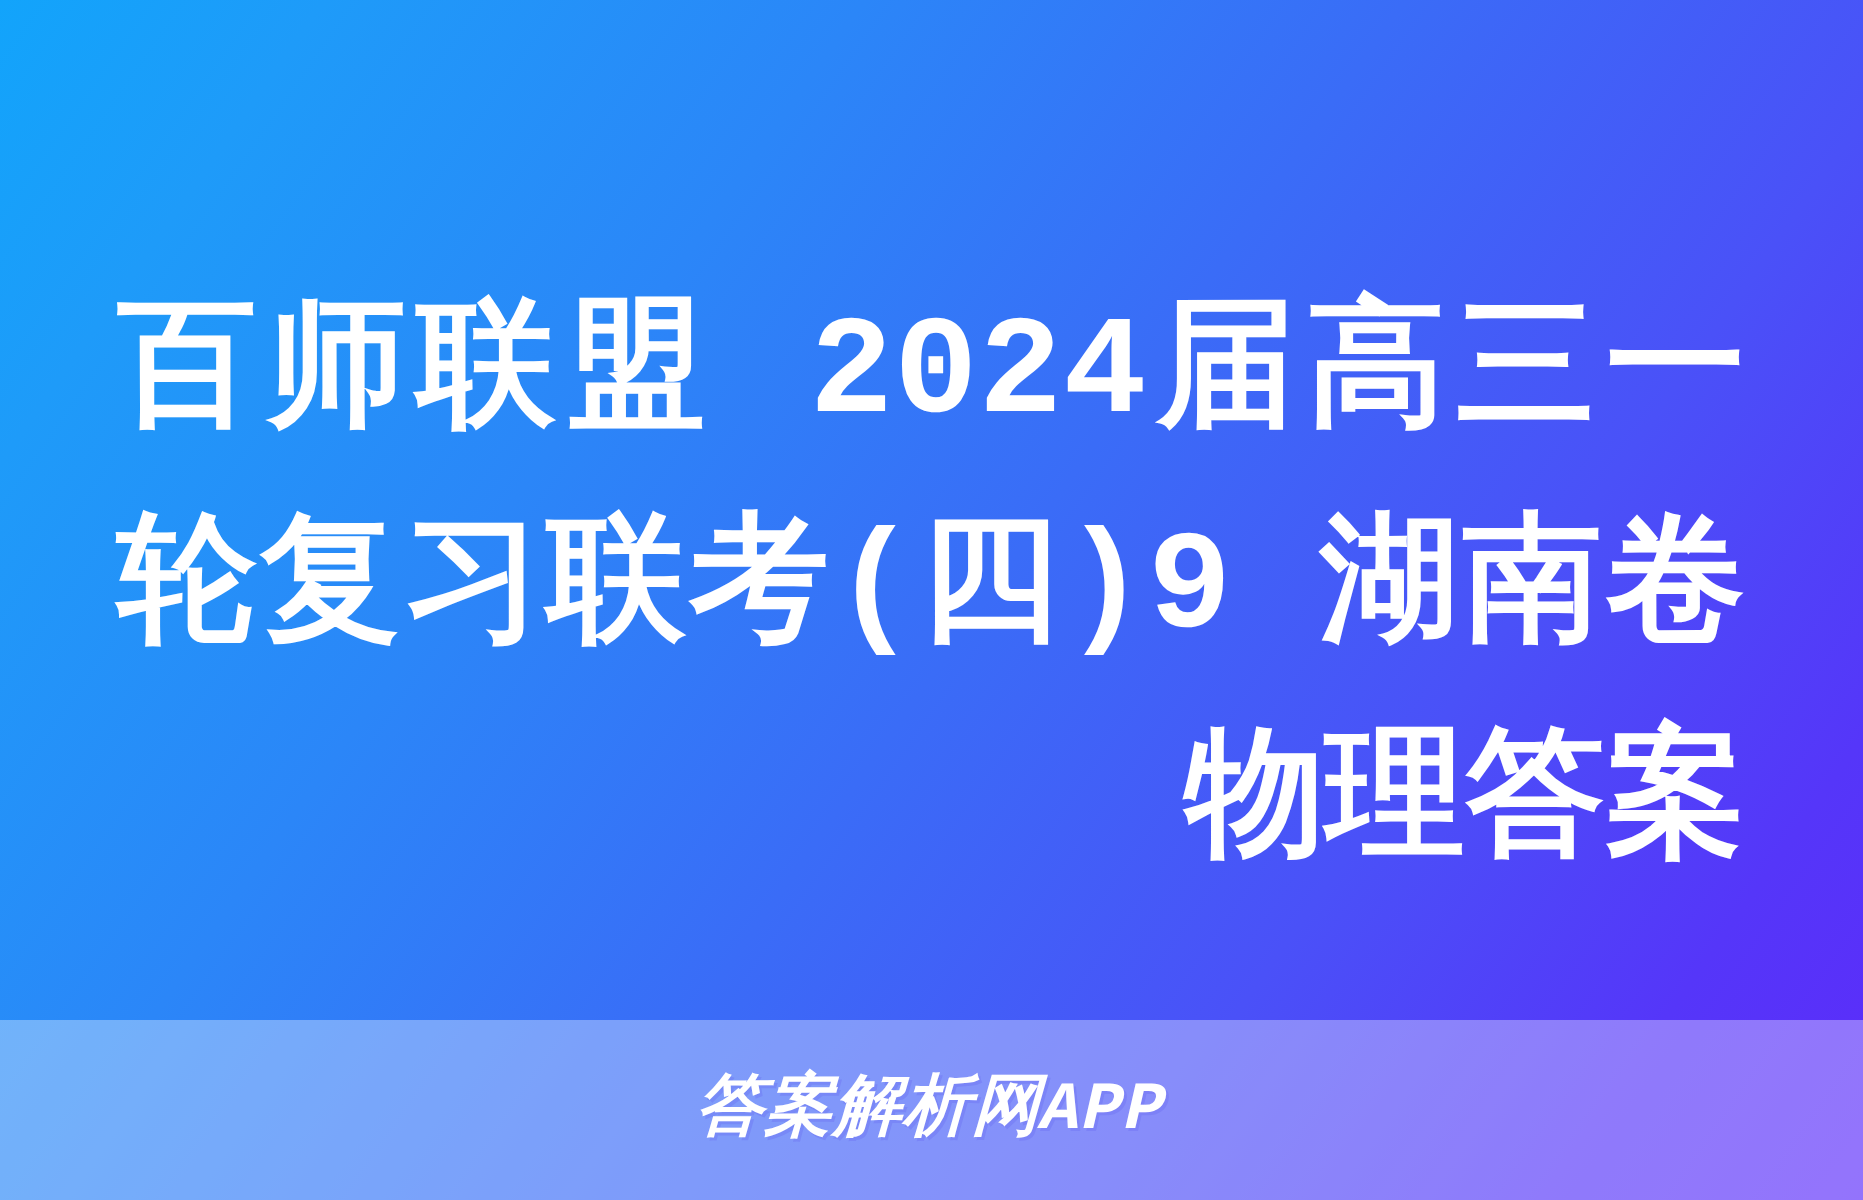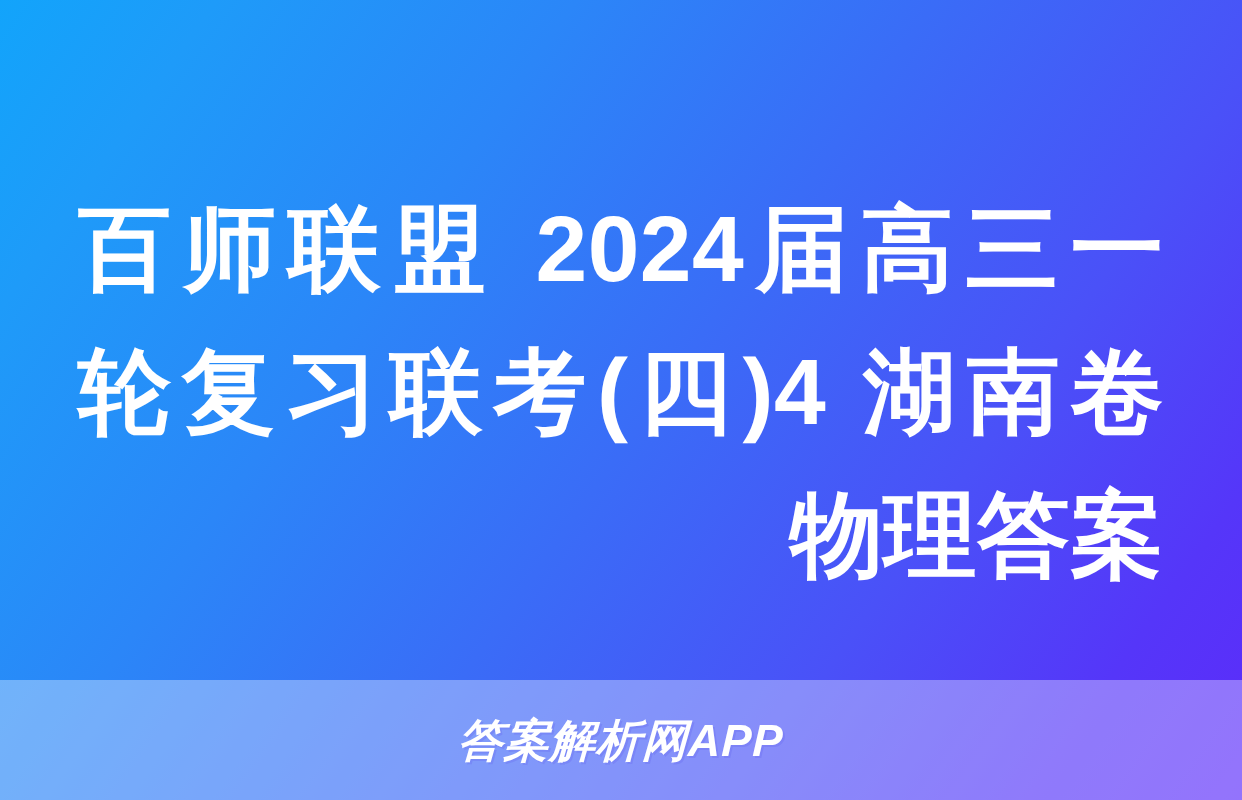--- a/index.html
+++ b/index.html
@@ -15,21 +15,21 @@
     overflow: hidden;
     
     background: linear-gradient(125deg,
       #12a4fb 0%,
       #1e9bf9 12%,
       #2b86f8 32%,
       #3a6cf7 52%,
       #4a51f8 72%,
       #5536f9 88%,
       #5c2bfa 100%);
-    font-family: Liberation Sans, sans-serif;
+    font-family: Liberation Mono, monospace;
     -webkit-font-smoothing: antialiased;
   }
 
   
   .title-block {
     position: absolute;
     left: 0;
     right: 0;
     top: 178px;
     padding: 0 78px;
@@ -82,21 +82,21 @@
     white-space: nowrap;
   }
 </style>
 </head>
 <body>
 
 <div id="poster">
 
   <div class="title-block">
     <span class="title-line justify-wide">百师联盟 2024届高三一</span>
-    <span class="title-line justify-wide">轮复习联考(四)4 湖南卷</span>
+    <span class="title-line justify-wide">轮复习联考(四)9 湖南卷</span>
     <span class="title-line center">物理答案</span>
   </div>
 
   <div class="footer-band">
     <span class="watermark">答案解析网APP</span>
   </div>
 
 </div>
 
 </body></html>

